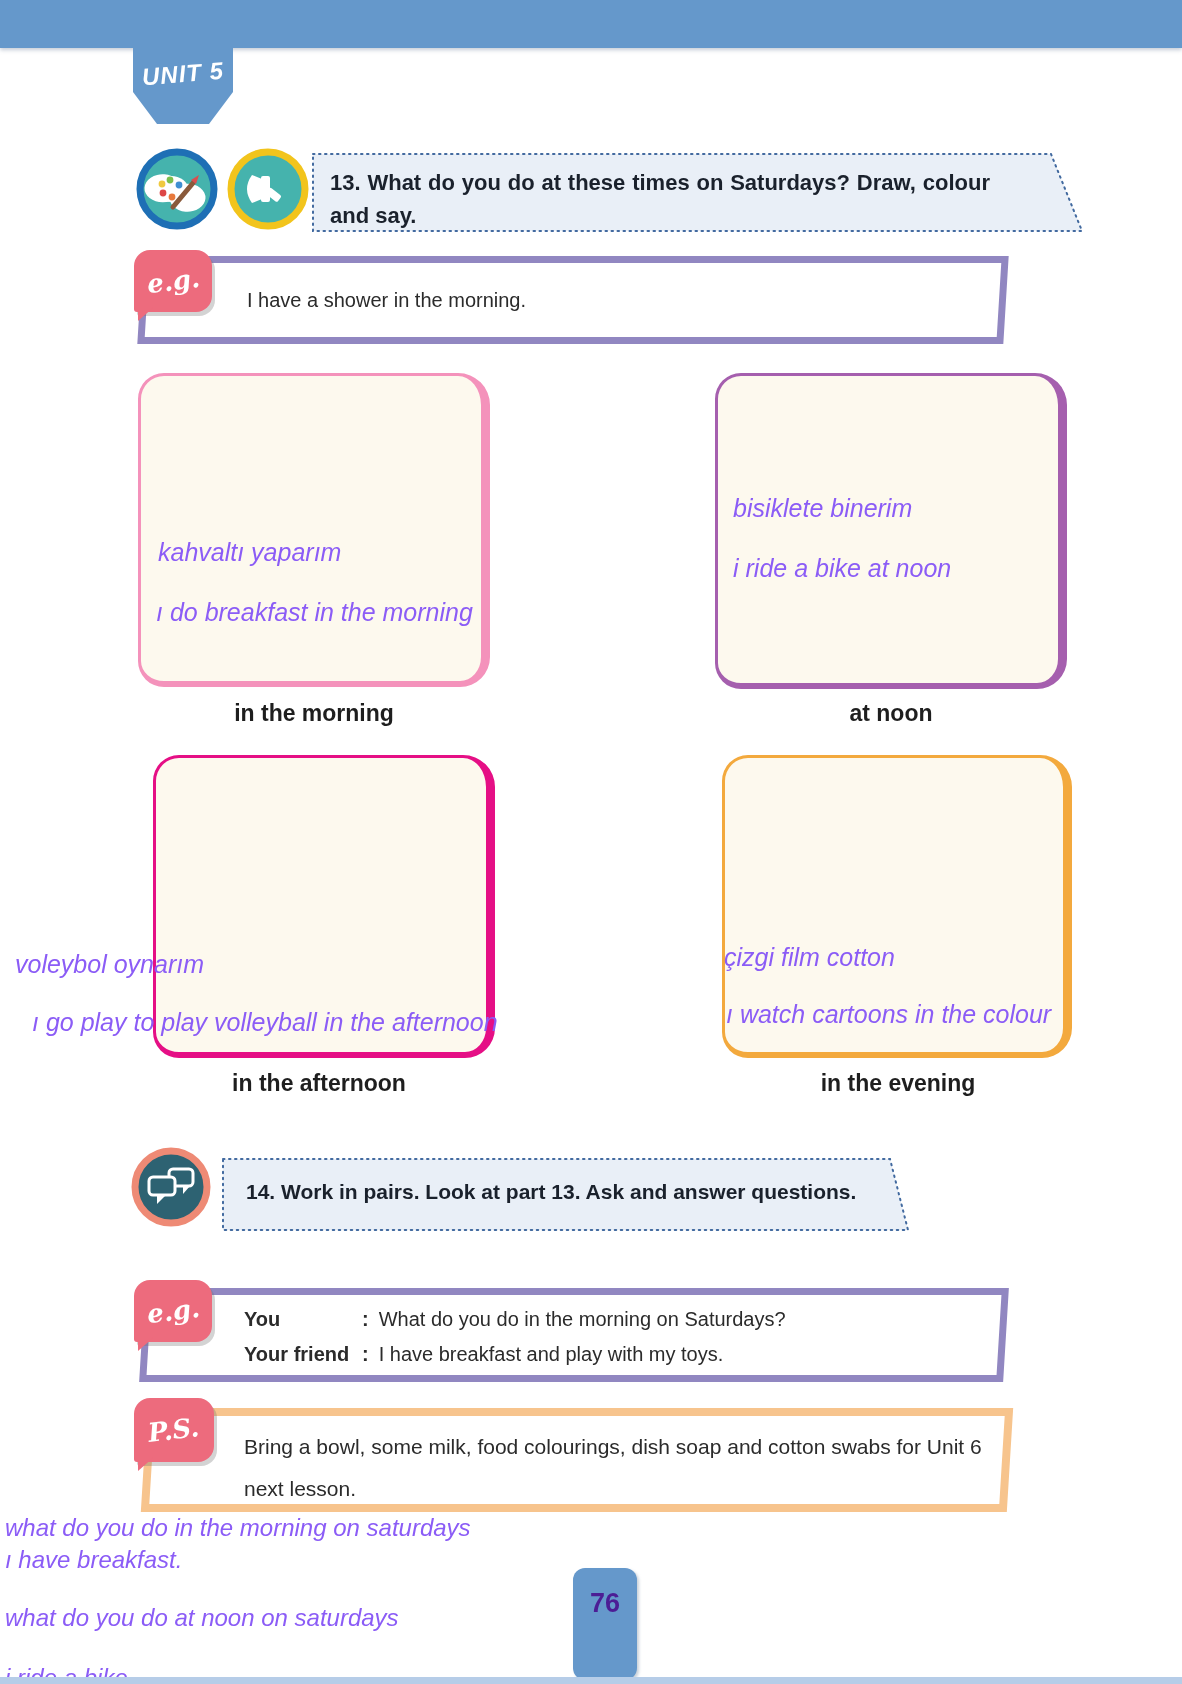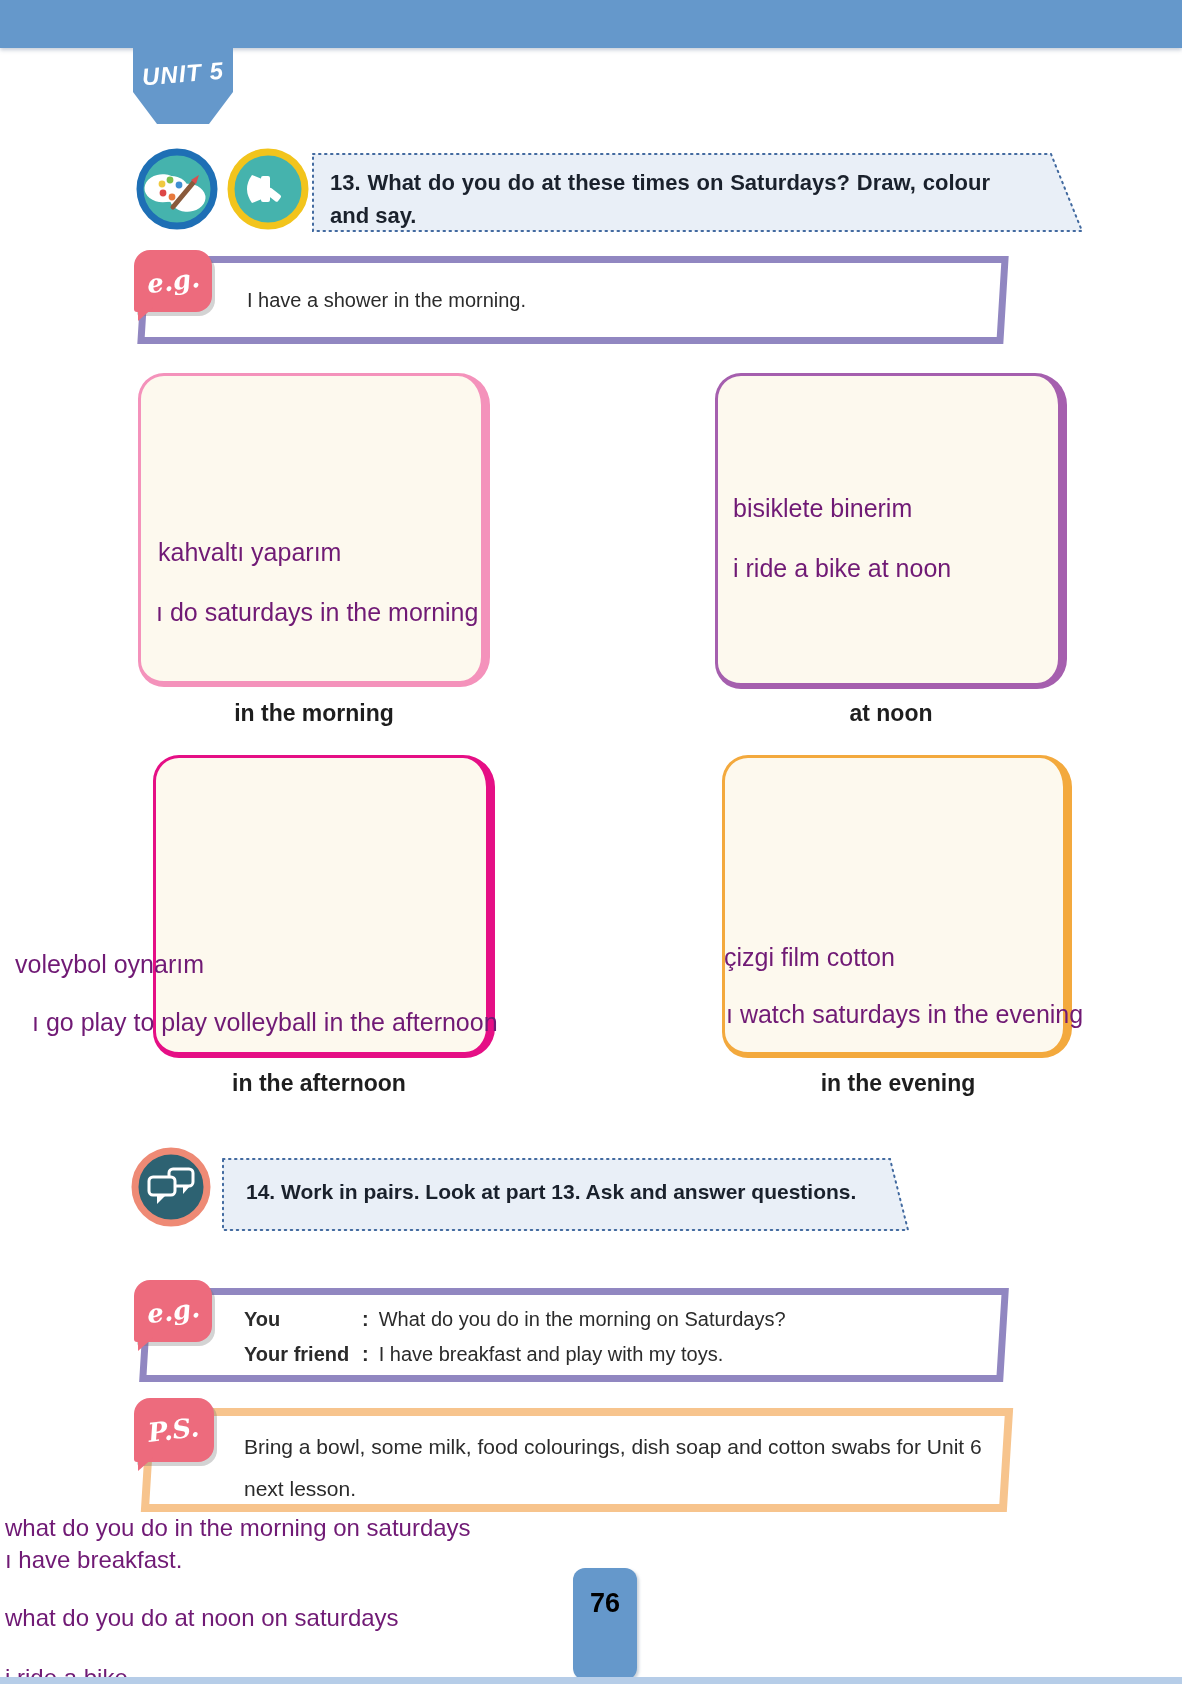--- a/index.html
+++ b/index.html
@@ -35,33 +35,33 @@
 
   
   .draw-box{background:#fdf9ee;border-style:solid;border-radius:26px 32px 30px 26px;box-sizing:border-box;}
   .bd-pink{border-color:#f492bb;border-width:3px 9px 6px 3px;}
   .bd-purple{border-color:#a55fae;border-width:3px 9px 6px 3px;}
   .bd-magenta{border-color:#e50f85;border-width:3px 9px 6px 3px;}
   .bd-orange{border-color:#f3a93d;border-width:3px 9px 6px 3px;}
 
   .caption{font-weight:bold;font-size:23px;color:#1e1e1e;text-align:center;}
 
-  .red-note{color:#701a75;font-size:25px;white-space:nowrap;}
+  .red-note{color:#8b5cf6;font-size:25px;white-space:nowrap;font-style:italic;}
 
   
   .dlg-row{display:flex;font-size:20px;color:#2b2b2b;margin-bottom:12px;}
   .dlg-speaker{font-weight:bold;width:118px;flex:0 0 118px;}
   .dlg-colon{font-weight:bold;margin-right:10px;}
 
   .ps-text{color:#2b2b2b;font-size:21px;width:740px;line-height:2.0;}
 
   .page-badge{left:573px;top:1568px;width:64px;height:112px;background:#6598cb;border-radius:12px;
               display:flex;justify-content:center;align-items:flex-start;padding-top:20px;box-sizing:border-box;
               box-shadow:2px 2px 3px rgba(120,140,160,.4);}
-  .page-badge span{color:#000000;font-weight:bold;font-size:27px;}
+  .page-badge span{color:#4c1d95;font-weight:bold;font-size:27px;}
   .bottom-strip{left:0;top:1677px;width:1182px;height:7px;background:#b6cde8;}
 </style>
 </head>
 <body>
 
 <div class="page">
 
   <div class="abs top-bar"></div>
   <div class="abs unit-tab">
     <span>UNIT 5</span>
@@ -102,30 +102,30 @@
   <div class="abs badge" style="left:134px;top:250px;width:78px;height:62px;">
     <span>e.g.</span>
   </div>
 
   <div class="abs draw-box bd-pink" style="left:138px;top:373px;width:352px;height:314px;"></div>
   <div class="abs draw-box bd-purple" style="left:715px;top:373px;width:352px;height:316px;"></div>
   <div class="abs draw-box bd-magenta" style="left:153px;top:755px;width:342px;height:303px;"></div>
   <div class="abs draw-box bd-orange" style="left:722px;top:755px;width:350px;height:303px;"></div>
 
   <span class="abs red-note" style="left:158px;top:538px;">kahvaltı yaparım</span>
-  <span class="abs red-note" style="left:156px;top:598px;">ı do saturdays in the morning</span>
+  <span class="abs red-note" style="left:156px;top:598px;">ı do breakfast in the morning</span>
 
   <span class="abs red-note" style="left:733px;top:494px;">bisiklete binerim</span>
   <span class="abs red-note" style="left:733px;top:554px;">i ride a bike at noon</span>
 
   <span class="abs red-note" style="left:15px;top:950px;">voleybol oynarım</span>
   <span class="abs red-note" style="left:15px;top:1008px;margin-left:17px;">ı go play to play volleyball in the afternoon</span>
 
   <span class="abs red-note" style="left:724px;top:943px;">çizgi film cotton</span>
-  <span class="abs red-note" style="left:726px;top:1000px;">ı watch saturdays in the evening</span>
+  <span class="abs red-note" style="left:726px;top:1000px;">ı watch cartoons in the colour</span>
 
   <div class="abs caption" style="left:138px;top:700px;width:352px;">in the morning</div>
   <div class="abs caption" style="left:715px;top:700px;width:352px;">at noon</div>
   <div class="abs caption" style="left:143px;top:1070px;width:352px;">in the afternoon</div>
   <div class="abs caption" style="left:722px;top:1070px;width:352px;">in the evening</div>
 
   <svg class="abs" style="left:128px;top:1144px;" width="86" height="86" viewBox="-43 -43 86 86">
     <circle r="36" fill="#2d6272" stroke="#ee8a75" stroke-width="7"></circle>
     <rect x="-2" y="-18" width="24" height="17" rx="4" fill="none" stroke="#ffffff" stroke-width="3"></rect>
     <rect x="-22" y="-10" width="26" height="18" rx="4" fill="#2d6272" stroke="#ffffff" stroke-width="3"></rect>

